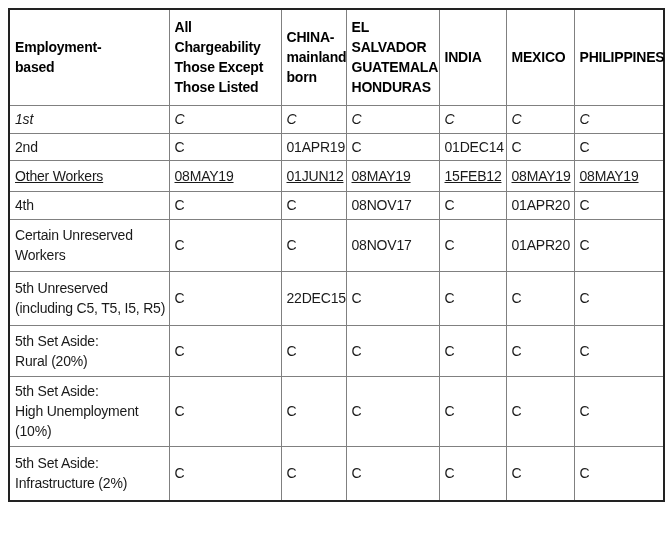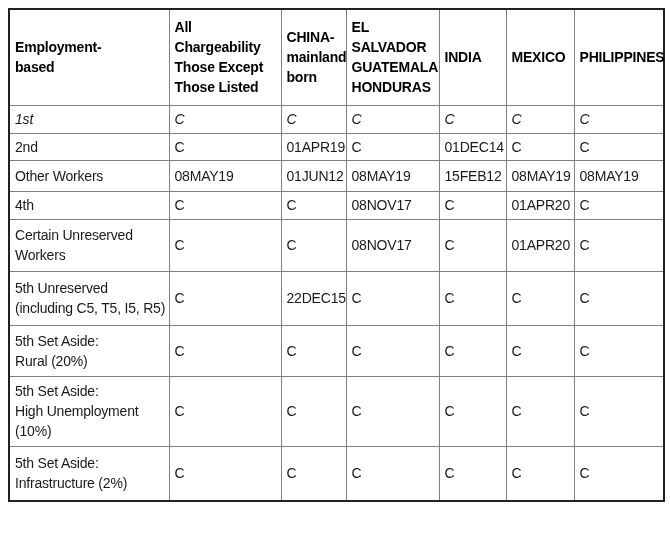--- a/index.html
+++ b/index.html
@@ -38,21 +38,21 @@
     font-weight: bold;
     color: #000000;
   }
   table.vb td {
     font-weight: normal;
   }
   tr.hdr   { height: 96px; }
   tr.r-1   { height: 28px; font-style: italic; }
   tr.r-2   { height: 27px; }
   tr.r-3   { height: 28px; }
-  tr.r-4   { height: 31px; }
+  tr.r-4   { height: 31px; text-decoration: underline; }
   tr.r-5   { height: 28px; }
   tr.r-6   { height: 52px; }
   tr.r-7   { height: 54px; }
   tr.r-8   { height: 51px; }
   tr.r-9   { height: 70px; }
   tr.r-10  { height: 55px; }
 </style>
 </head>
 <body>
 

